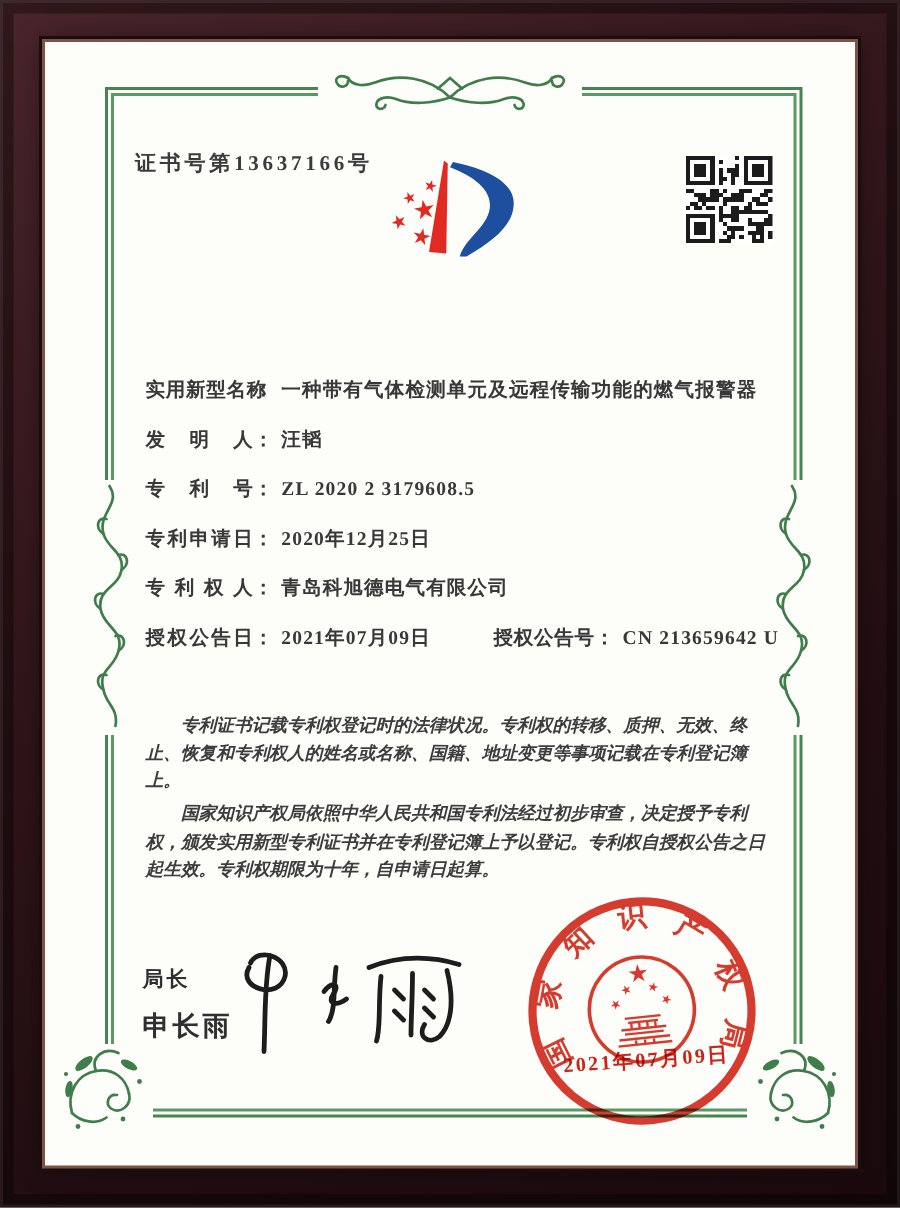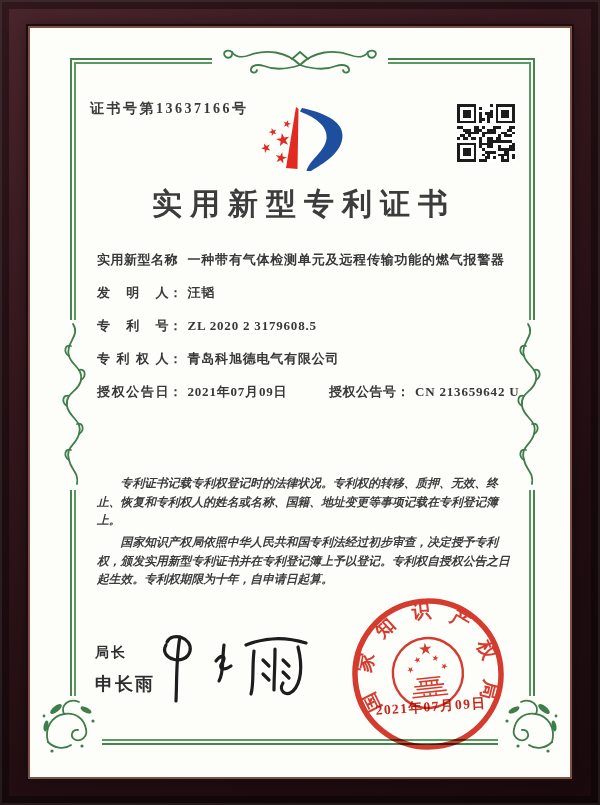--- a/index.html
+++ b/index.html
@@ -304,31 +304,33 @@
             <rect x="9" y="20" width="1" height="1"></rect>
             <rect x="10" y="20" width="1" height="1"></rect>
             <rect x="16" y="20" width="1" height="1"></rect>
             <rect x="17" y="20" width="1" height="1"></rect>
             <rect x="18" y="20" width="1" height="1"></rect>
           </g>
       </g>
     </svg>
   </div>
 
-  <div class="title">实用新型专利证书</div>
 
   <div class="fields">
     <div class="field-row">
       <span class="f-label">实用新型名称</span><span class="f-colon">：</span><span class="f-value">一种带有气体检测单元及远程传输功能的燃气报警器</span>
     </div>
     <div class="field-row">
       <span class="f-label">发明人</span><span class="f-colon">：</span><span class="f-value">汪韬</span>
     </div>
     <div class="field-row">
       <span class="f-label">专利号</span><span class="f-colon">：</span><span class="f-value">ZL 2020 2 3179608.5</span>
+    </div>
+    <div class="field-row">
+      <span class="f-label">专利申请日</span><span class="f-colon">：</span><span class="f-value">2020年12月25日</span>
     </div>
     <div class="field-row">
       <span class="f-label">专利权人</span><span class="f-colon">：</span><span class="f-value">青岛科旭德电气有限公司</span>
     </div>
     <div class="field-row">
       <span><span class="f-label">授权公告日</span><span class="f-colon">：</span><span class="f-value">2021年07月09日</span></span>
       <span class="f-group2"><span>授权公告号</span><span class="f-colon">：</span><span class="f-value">CN 213659642 U</span></span>
     </div>
   </div>
 

